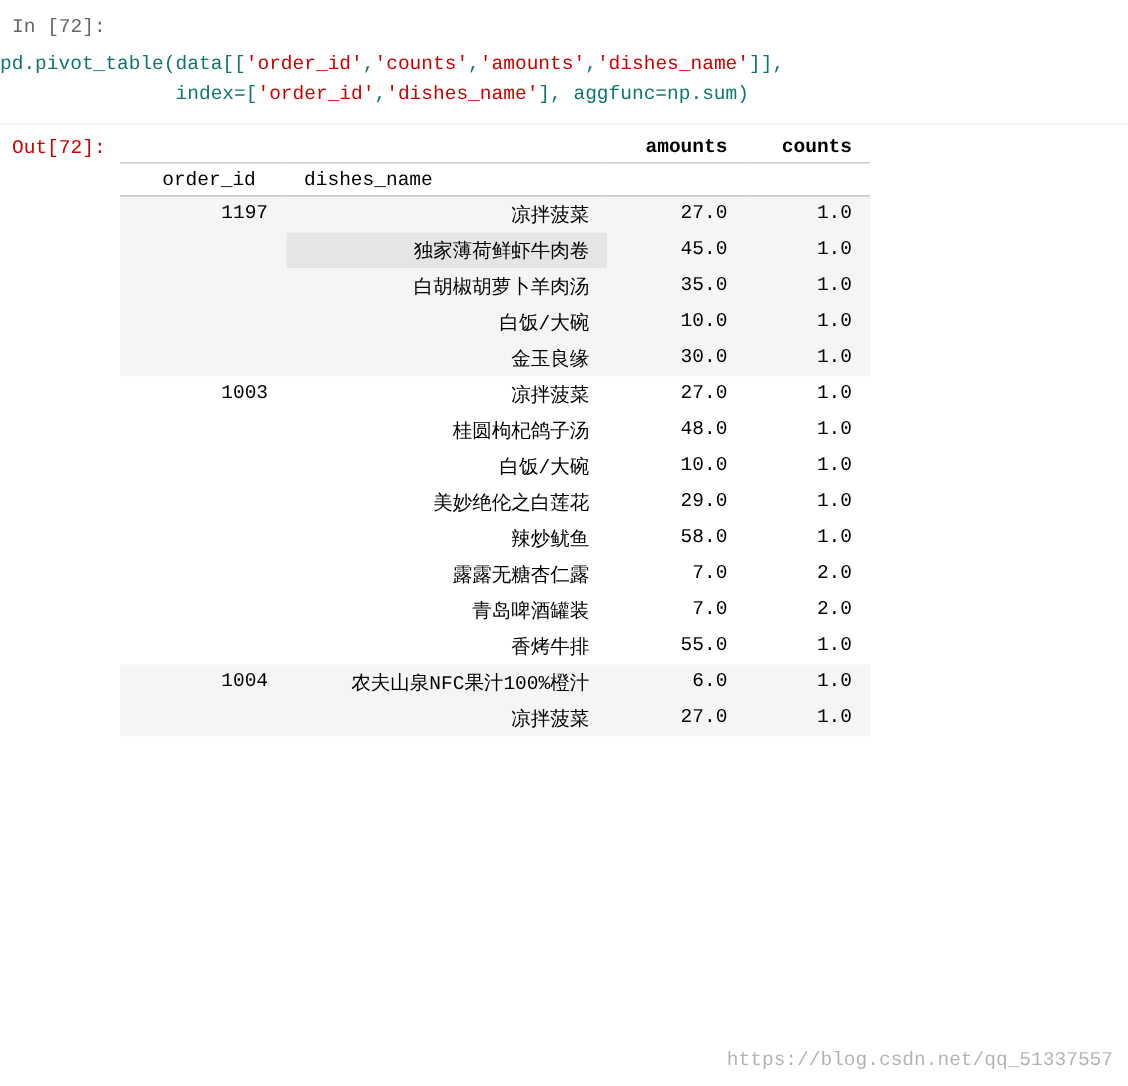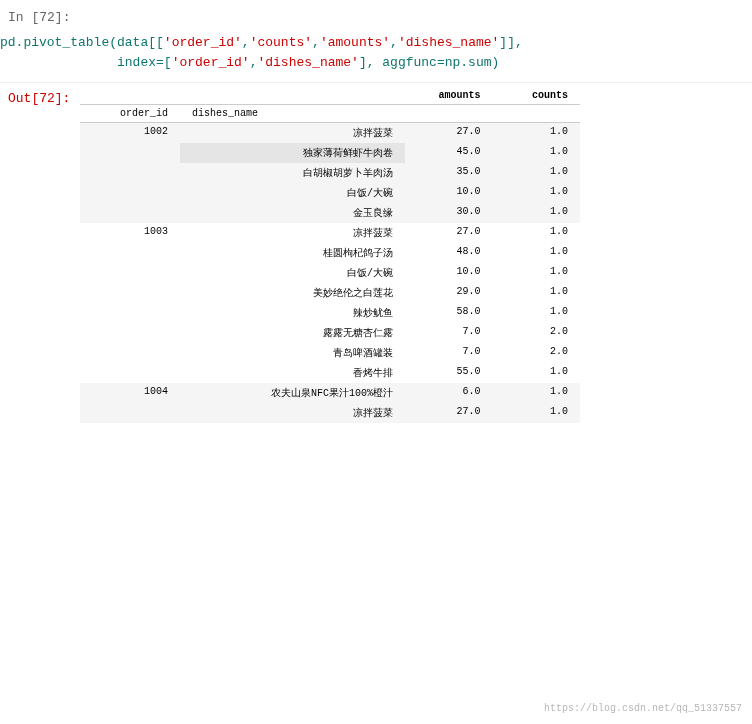--- a/index.html
+++ b/index.html
@@ -51,21 +51,21 @@
     }
 
     .output-content {
       flex: 1;
       overflow-x: auto;
     }
 
     
     .pivot-table {
       border-collapse: collapse;
-      font-size: 10px;
+      font-size: 13px;
       min-width: 500px;
     }
 
     .pivot-table thead tr th {
       text-align: right;
       padding: 3px 12px;
       font-weight: normal;
       color: #000;
       border-bottom: 1px solid #ccc;
     }
@@ -111,21 +111,21 @@
       padding-bottom: 4px;
       border-bottom: 1px solid #ccc;
     }
 
     
     .watermark {
       position: fixed;
       bottom: 10px;
       right: 10px;
       color: rgba(0,0,0,0.3);
-      font-size: 10px;
+      font-size: 13px;
     }
 
     .in-bracket { color: #666; }
     .in-number { color: #666; }
 
     
     .code-block {
       line-height: 1.6;
     }
     .c-red { color: #cc0000; }
@@ -152,29 +152,29 @@
   <div class="output-content">
     <table class="pivot-table">
       <thead>
         <tr class="header-row">
           <th style="text-align:left;"></th>
           <th style="text-align:left;"></th>
           <th class="col-header">amounts</th>
           <th class="col-header">counts</th>
         </tr>
         <tr class="subheader-row">
-          <th style="text-align:right; padding-left:20px;margin-top:24px;">order_id</th>
+          <th style="text-align:center; padding-left:20px;margin-top:24px;">order_id</th>
           <th style="text-align:left;">dishes_name</th>
           <th></th>
           <th></th>
         </tr>
       </thead>
       <tbody id="table-body">
       <tr>
-            <td class="order-id-cell" style="background-color: rgb(245, 245, 245); padding-left: 20px;">1002</td>
+            <td class="order-id-cell" style="background-color: rgb(245, 245, 245); padding-left: 20px;">1197</td>
             <td class="dish-name-cell" style="background-color: rgb(245, 245, 245);">凉拌菠菜</td>
             <td class="amount-cell" style="background-color: rgb(245, 245, 245);">27.0</td>
             <td class="count-cell" style="background-color: rgb(245, 245, 245);">1.0</td>
           </tr>
           <tr>
             <td class="order-id-cell" style="background-color: rgb(245, 245, 245); padding-left: 20px;"></td>
             <td class="dish-name-cell" style="background-color: #e5e5e5;">独家薄荷鲜虾牛肉卷</td>
             <td class="amount-cell" style="background-color: rgb(245, 245, 245);">45.0</td>
             <td class="count-cell" style="background-color: rgb(245, 245, 245);">1.0</td>
           </tr>

